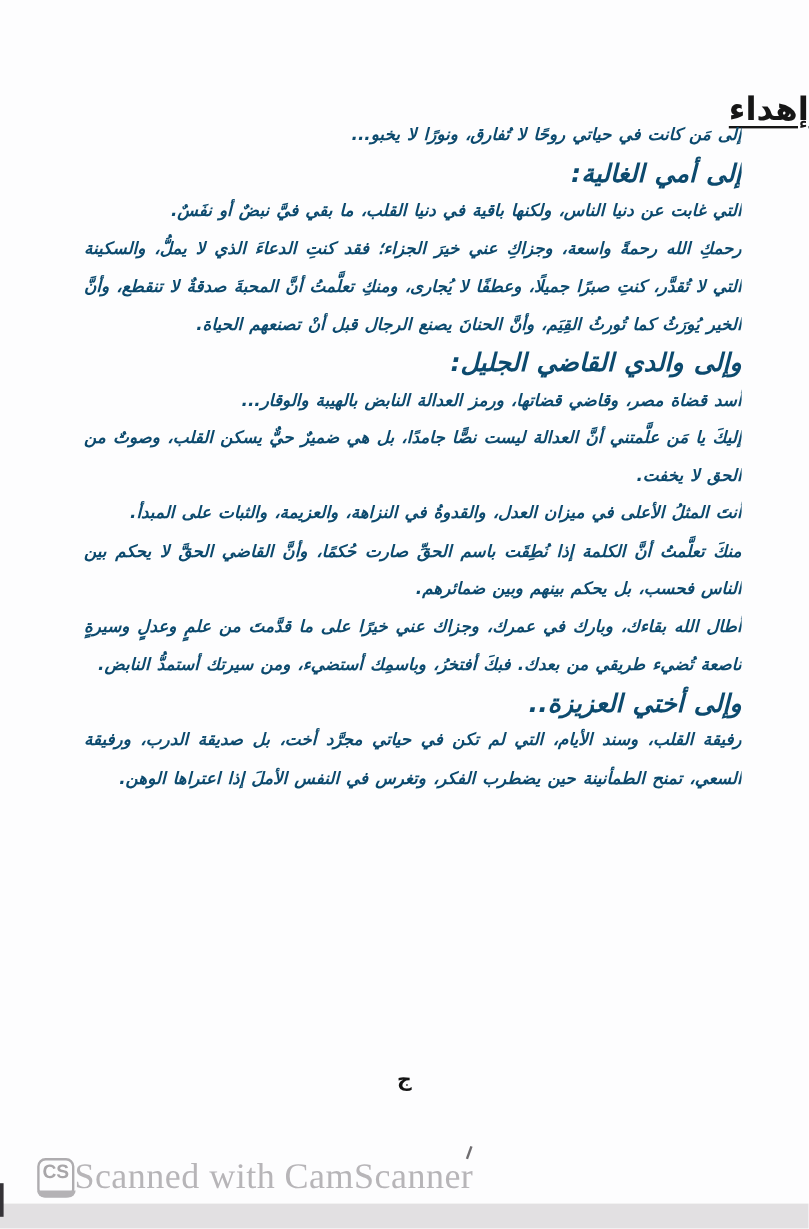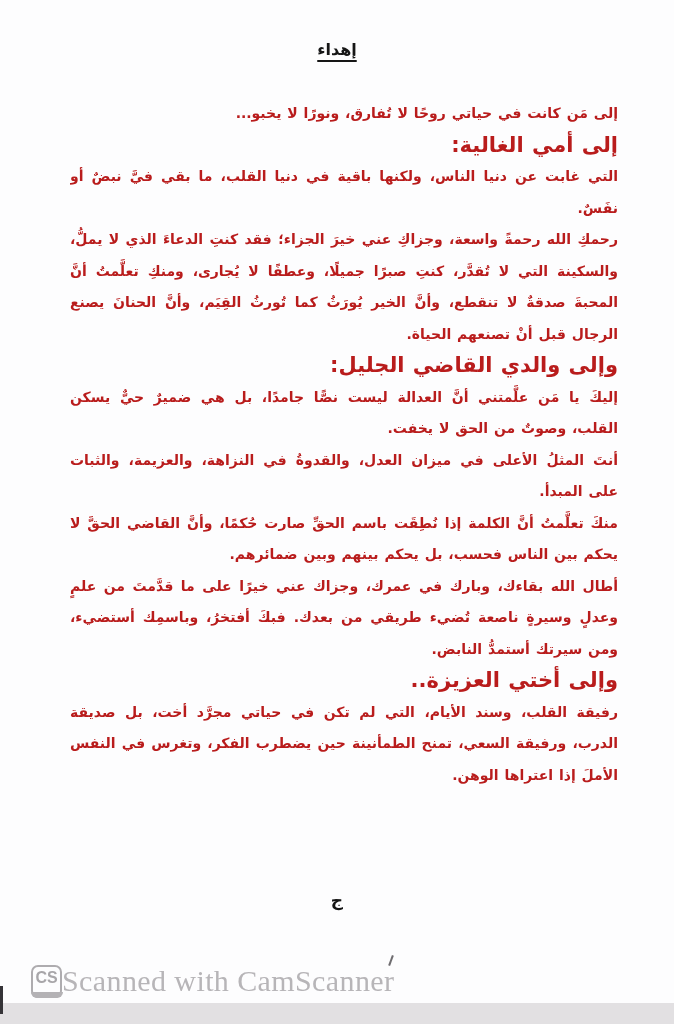--- a/index.html
+++ b/index.html
@@ -9,41 +9,41 @@
   }
   .scan {
     position: relative;
     width: 674px;
     height: 1024px;
     background: #fdfdfe;
     overflow: hidden;
     font-family: "DejaVu Sans", sans-serif;
   }
   .doc-title {
-    margin-top: 40px;
-    text-align: center;
+    margin-top: 76px;
     direction: rtl;
-    font-size: 16px;
+    font-size: 27px;
     font-weight: bold;
     color: #161616;
     text-decoration: underline;
     text-decoration-thickness: 2px;
     text-underline-offset: 5px;
     letter-spacing: 0.5px;
   }
   .text-block {
     position: absolute;
     top: 98px;
     right: 56px;
     left: 70px;
     height: 772px;
     overflow: hidden;
     direction: rtl;
     text-align: justify;
-    color: #b91c1c;
+    color: #0c4a6e;
+    font-style: italic;
   }
   .para {
     font-size: 14px;
     line-height: 31.5px;
     font-weight: bold;
     margin: 0;
     word-spacing: 1px;
   }
   .para.header {
     font-size: 21px;
@@ -133,20 +133,21 @@
 <div class="scan">
 
   <div class="doc-title">إهداء</div>
 
   <div class="text-block">
     <div class="para">إلى مَن كانت في حياتي روحًا لا تُفارق، ونورًا لا يخبو...</div>
     <div class="para header">إلى أمي الغالية:</div>
     <div class="para">التي غابت عن دنيا الناس، ولكنها باقية في دنيا القلب، ما بقي فيَّ نبضٌ أو نفَسٌ.</div>
     <div class="para">رحمكِ الله رحمةً واسعة، وجزاكِ عني خيرَ الجزاء؛ فقد كنتِ الدعاءَ الذي لا يملُّ، والسكينة التي لا تُقدَّر، كنتِ صبرًا جميلًا، وعطفًا لا يُجارى، ومنكِ تعلَّمتُ أنَّ المحبةَ صدقةٌ لا تنقطع، وأنَّ الخير يُورَثُ كما تُورثُ القِيَم، وأنَّ الحنانَ يصنع الرجال قبل أنْ تصنعهم الحياة.</div>
     <div class="para header">وإلى والدي القاضي الجليل:</div>
+    <div class="para">أسد قضاة مصر، وقاضي قضاتها، ورمز العدالة النابض بالهيبة والوقار...</div>
     <div class="para">إليكَ يا مَن علَّمتني أنَّ العدالة ليست نصًّا جامدًا، بل هي ضميرٌ حيٌّ يسكن القلب، وصوتٌ من الحق لا يخفت.</div>
     <div class="para">أنتَ المثلُ الأعلى في ميزان العدل، والقدوةُ في النزاهة، والعزيمة، والثبات على المبدأ.</div>
     <div class="para">منكَ تعلَّمتُ أنَّ الكلمة إذا نُطِقَت باسم الحقِّ صارت حُكمًا، وأنَّ القاضي الحقَّ لا يحكم بين الناس فحسب، بل يحكم بينهم وبين ضمائرهم.</div>
     <div class="para">أطال الله بقاءك، وبارك في عمرك، وجزاك عني خيرًا على ما قدَّمتَ من علمٍ وعدلٍ وسيرةٍ ناصعة تُضيء طريقي من بعدك. فبكَ أفتخرُ، وباسمِك أستضيء، ومن سيرتك أستمدُّ النابض.</div>
     <div class="para header">وإلى أختي العزيزة..</div>
     <div class="para">رفيقة القلب، وسند الأيام، التي لم تكن في حياتي مجرَّد أخت، بل صديقة الدرب، ورفيقة السعي، تمنح الطمأنينة حين يضطرب الفكر، وتغرس في النفس الأملَ إذا اعتراها الوهن.</div>
 
   </div>
 
   <div class="page-num">ج</div>

